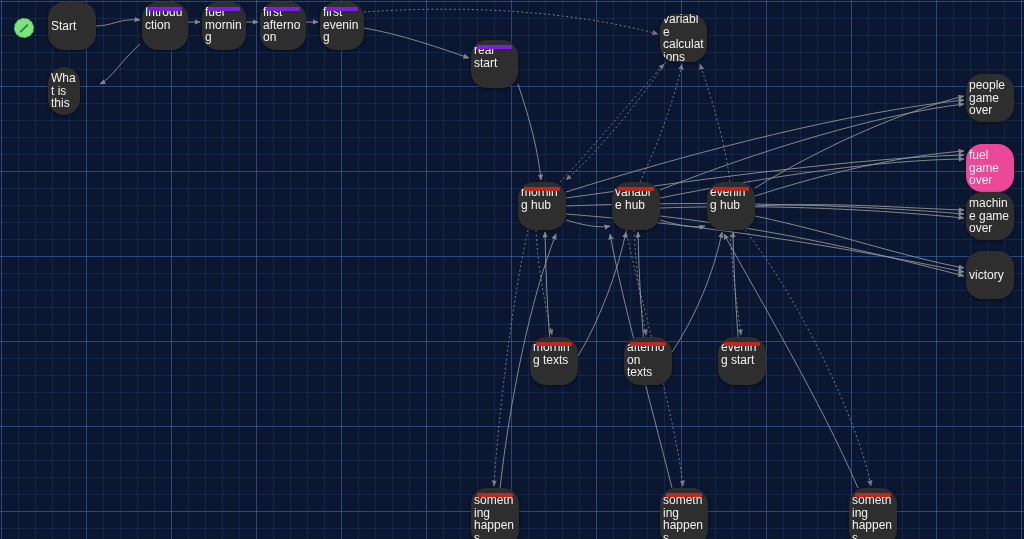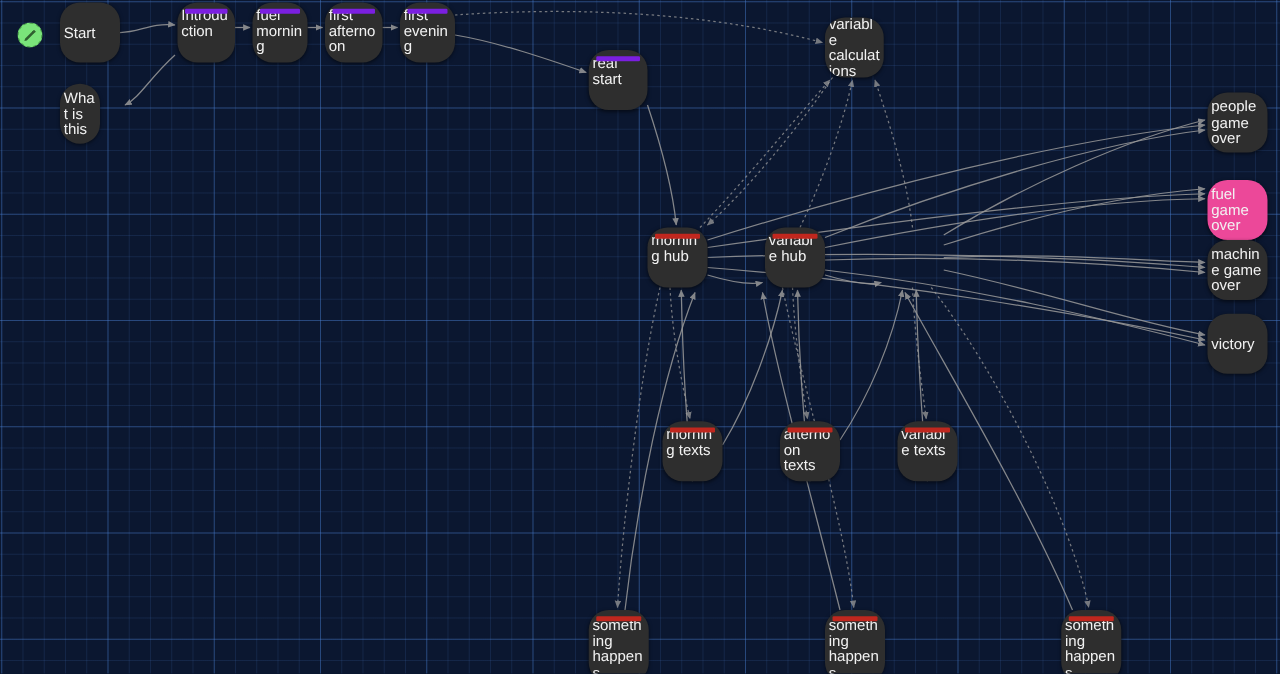--- a/index.html
+++ b/index.html
@@ -202,31 +202,35 @@
         <div class="label">victory</div>
       </div>
       <div class="node has-bar bar-red" style="left: 518px; top: 182px; width: 48px; height: 48px; background: rgb(46, 46, 46); color: rgb(242, 242, 242);">
         <div class="topbar"></div>
         <div class="label">morning hub</div>
       </div>
       <div class="node has-bar bar-red" style="left: 612px; top: 182px; width: 48px; height: 48px; background: rgb(46, 46, 46); color: rgb(242, 242, 242);">
         <div class="topbar"></div>
         <div class="label">variable hub</div>
       </div>
+      <div class="node has-bar bar-red" style="left: 707px; top: 182px; width: 48px; height: 48px; background: rgb(46, 46, 46); color: rgb(242, 242, 242);">
+        <div class="topbar"></div>
+        <div class="label">evening hub</div>
+      </div>
       <div class="node has-bar bar-red" style="left: 530px; top: 337px; width: 48px; height: 48px; background: rgb(46, 46, 46); color: rgb(242, 242, 242);">
         <div class="topbar"></div>
         <div class="label">morning texts</div>
       </div>
       <div class="node has-bar bar-red" style="left: 624px; top: 337px; width: 48px; height: 48px; background: rgb(46, 46, 46); color: rgb(242, 242, 242);">
         <div class="topbar"></div>
         <div class="label">afternoon texts</div>
       </div>
       <div class="node has-bar bar-red" style="left: 718px; top: 337px; width: 48px; height: 48px; background: rgb(46, 46, 46); color: rgb(242, 242, 242);">
         <div class="topbar"></div>
-        <div class="label">variable texts</div>
+        <div class="label">evening start</div>
       </div>
       <div class="node has-bar bar-red tall" style="left: 471px; top: 488px; width: 48px; height: 58px; background: rgb(46, 46, 46); color: rgb(242, 242, 242);">
         <div class="topbar"></div>
         <div class="label">something happens morning</div>
       </div>
       <div class="node has-bar bar-red tall" style="left: 660px; top: 488px; width: 48px; height: 58px; background: rgb(46, 46, 46); color: rgb(242, 242, 242);">
         <div class="topbar"></div>
         <div class="label">something happens afternoon</div>
       </div>
       <div class="node has-bar bar-red tall" style="left: 849px; top: 488px; width: 48px; height: 58px; background: rgb(46, 46, 46); color: rgb(242, 242, 242);">

